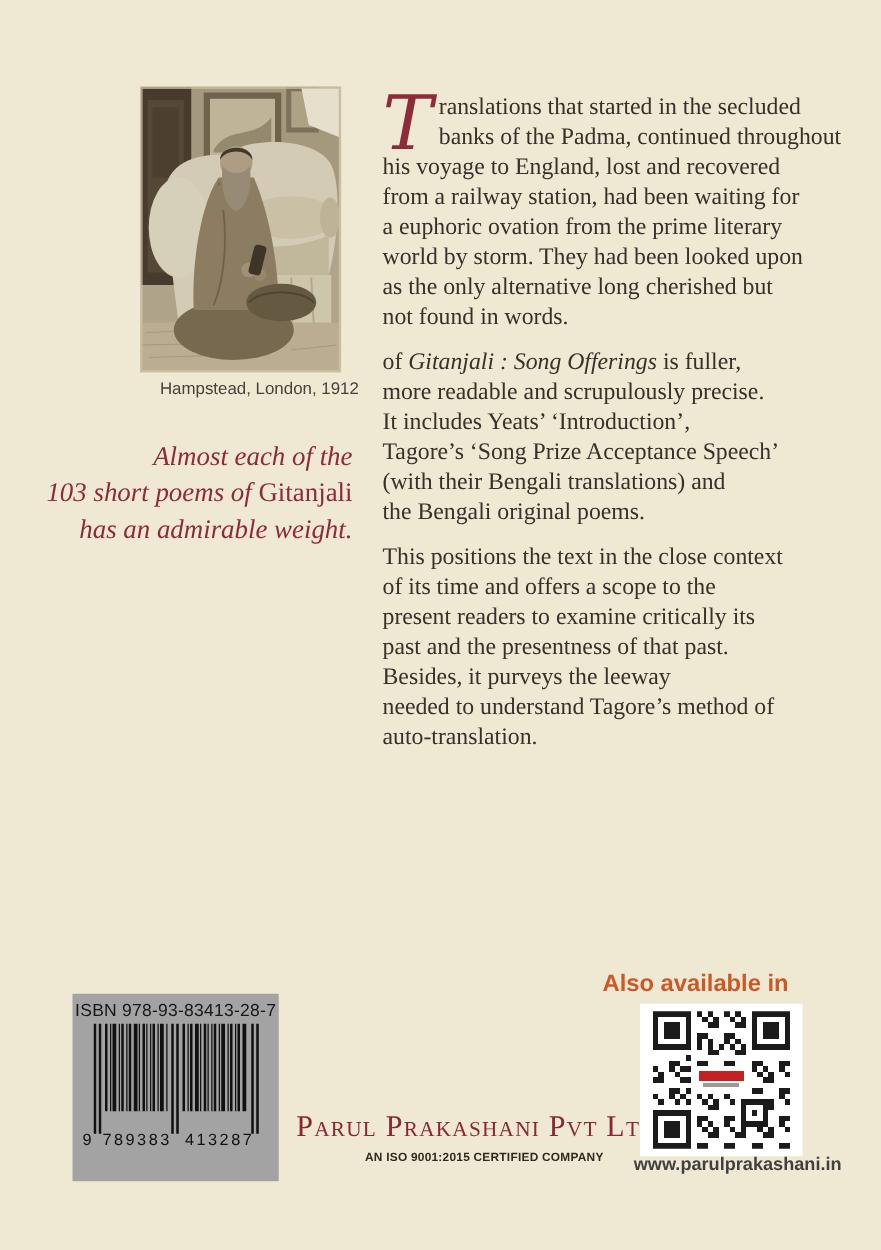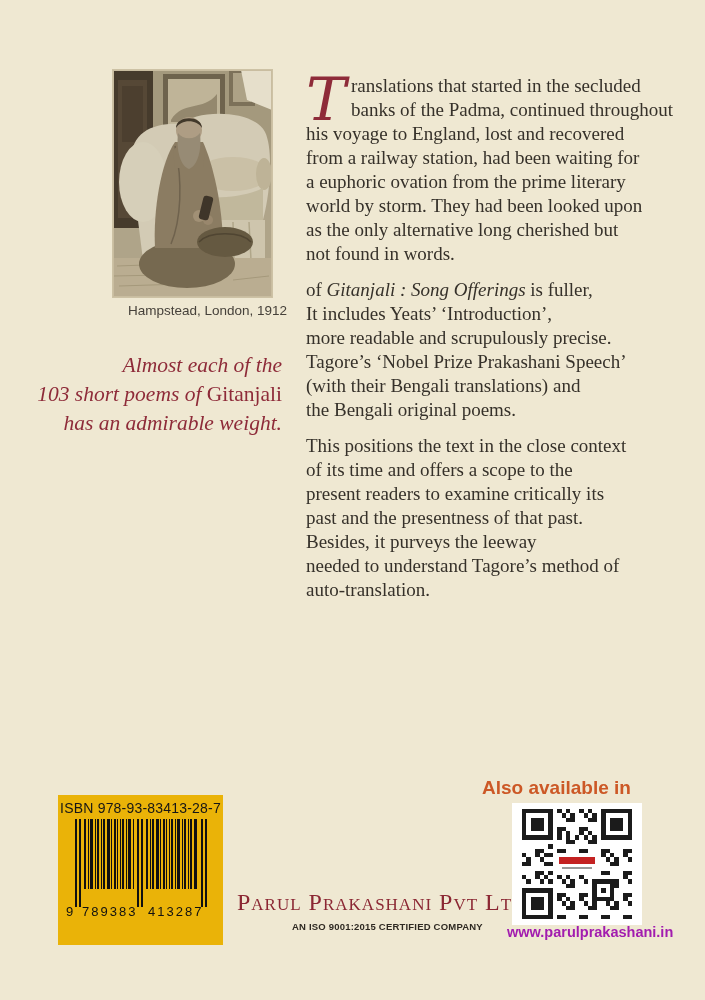--- a/index.html
+++ b/index.html
@@ -31,21 +31,21 @@
   .synopsis{position:absolute;left:306px;top:74px;width:392px;
     font-size:19px;line-height:24px;}
   .synopsis .para{margin-bottom:12px;}
   .dropcap{float:left;font-family:"DejaVu Serif",serif;font-style:italic;
     font-size:60px;line-height:44px;color:var(--red);margin:3px 5px 0 0;}
   .seg-b{font-weight:700;}
   .seg-i{font-style:italic;}
   .seg-r{font-style:normal;}
   
   .barcode-box{position:absolute;left:58px;top:795px;width:165px;height:150px;
-    background:#eab308;text-align:center;}
+    background:#a3a3a3;text-align:center;}
   .isbn-label{font-family:"Liberation Sans",sans-serif;font-size:14px;color:#161616;
     margin-top:5px;letter-spacing:0.2px;}
   #barcode-svg{display:block;margin:1px auto 0;}
   #barcode-svg rect{fill:#111;}
   #barcode-svg text{font-family:"Liberation Sans",sans-serif;font-size:13px;
     letter-spacing:2px;fill:#111;}
   
   .publisher-name{position:absolute;left:237px;top:889px;
     font-family:"Liberation Serif",serif;font-variant:small-caps;
     font-size:24px;letter-spacing:1px;color:var(--pub-red);white-space:nowrap;}
@@ -54,21 +54,21 @@
     letter-spacing:0.2px;color:#2E2922;white-space:nowrap;}
   
   .also-available{position:absolute;left:482px;top:777px;
     font-family:"Liberation Sans",sans-serif;font-weight:700;font-size:19px;
     color:var(--orange);white-space:nowrap;}
   .qr-box{position:absolute;left:512px;top:803px;width:130px;height:122px;
     background:#FFFFFF;display:flex;align-items:center;justify-content:center;}
   #qr-svg{display:block;width:110px;height:110px;shape-rendering:crispEdges;}
   .website{position:absolute;left:507px;top:924px;
     font-family:"Liberation Sans",sans-serif;font-weight:700;font-size:14.5px;
-    color:#a21caf;white-space:nowrap;}
+    color:#404040;white-space:nowrap;}
 </style>
 </head>
 <body>
 
 <div class="page">
 
   <div class="photo-frame">
     <svg viewBox="0 0 159 227" xmlns="http://www.w3.org/2000/svg">
       <rect width="159" height="227" fill="#b3a88f"></rect>
       <rect x="36" y="0" width="123" height="95" fill="#a79c82"></rect>
@@ -135,23 +135,23 @@
           <div class="tline"><span class="seg-n">his voyage to England, lost and recovered</span></div>
           <div class="tline"><span class="seg-n">from a railway station, had been waiting for</span></div>
           <div class="tline"><span class="seg-n">a euphoric ovation from the prime literary</span></div>
           <div class="tline"><span class="seg-n">world by storm. They had been looked upon</span></div>
           <div class="tline"><span class="seg-n">as the only alternative long cherished but</span></div>
           <div class="tline"><span class="seg-n">not found in words.</span></div>
         </div>
     </div>
     <div class="para">
         <div class="tline"><span class="seg-n">of </span><span class="seg-i">Gitanjali : Song Offerings</span><span class="seg-n"> is fuller,</span></div>
+        <div class="tline"><span class="seg-n">more readable and scrupulously precise.</span></div>
         <div class="tline"><span class="seg-n">It includes Yeats’ ‘Introduction’,</span></div>
-        <div class="tline"><span class="seg-n">more readable and scrupulously precise.</span></div>
-        <div class="tline"><span class="seg-n">Tagore’s ‘Nobel Prize Prakashani Speech’</span></div>
+        <div class="tline"><span class="seg-n">Tagore’s ‘Song Prize Acceptance Speech’</span></div>
         <div class="tline"><span class="seg-n">(with their Bengali translations) and</span></div>
         <div class="tline"><span class="seg-n">the Bengali original poems.</span></div>
       </div>
     <div class="para">
         <div class="tline"><span class="seg-n">This positions the text in the close context</span></div>
         <div class="tline"><span class="seg-n">of its time and offers a scope to the</span></div>
         <div class="tline"><span class="seg-n">present readers to examine critically its</span></div>
         <div class="tline"><span class="seg-n">past and the presentness of that past.</span></div>
         <div class="tline"><span class="seg-n">Besides, it purveys the leeway</span></div>
         <div class="tline"><span class="seg-n">needed to understand Tagore’s method of</span></div>

